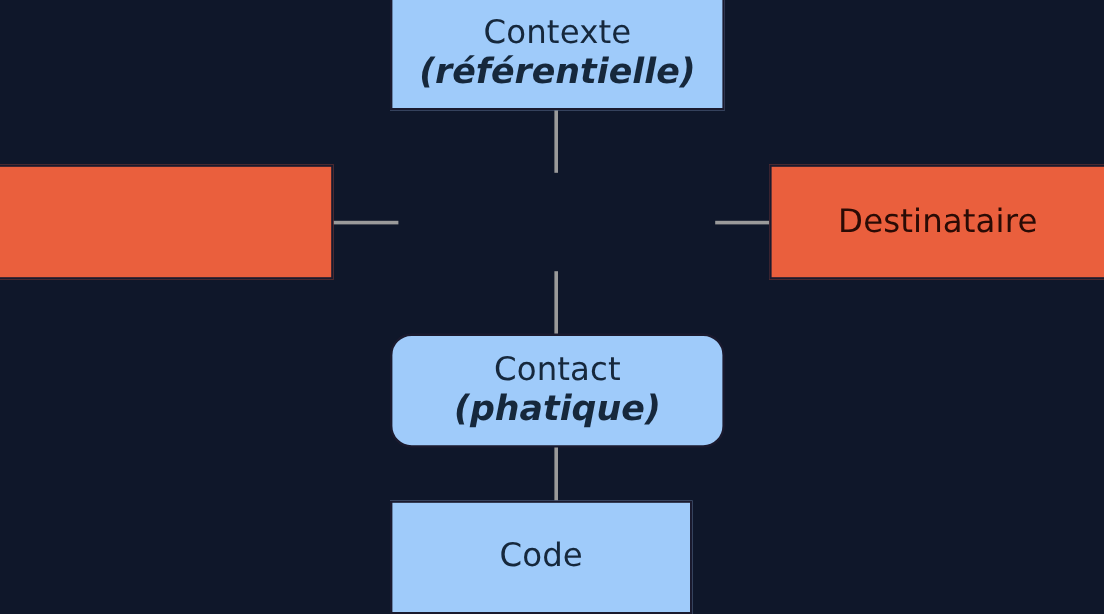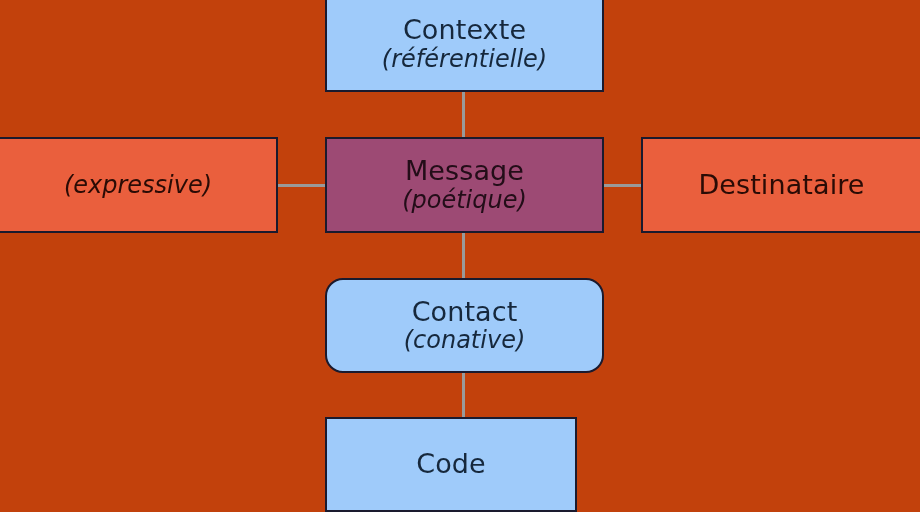--- a/index.html
+++ b/index.html
@@ -4,21 +4,21 @@
 <style>
   html, body {
     margin: 0;
     padding: 0;
     background: #000000;
   }
   #canvas {
     position: relative;
     width: 920px;
     height: 512px;
-    background: #c2410c;
+    background: #0f172a;
     overflow: hidden;
     font-family: "DejaVu Sans", "Liberation Sans", sans-serif;
   }
   .node {
     position: absolute;
     box-sizing: border-box;
     border: 2px solid #1a1a2e;
     display: flex;
     flex-direction: column;
     align-items: center;
@@ -26,23 +26,23 @@
     line-height: 1.12;
     z-index: 2;
   }
   .node .title {
     font-size: 27px;
     font-weight: 400;
     letter-spacing: 0.1px;
     white-space: nowrap;
   }
   .node .fn {
-    font-size: 24px;
+    font-size: 29px;
     font-style: italic;
-    font-weight: 400;
+    font-weight: 700;
     white-space: nowrap;
   }
   .node.blue {
     background: #9fcbfa;
     color: #16283c;
   }
   .node.blue .fn { color: #16283c; }
   .node.orange {
     background: #ea5f3d;
     color: #2a0b05;
@@ -73,34 +73,29 @@
   <div class="conn h" style="left:596px; top:184px; width:52px;"></div>
   <div class="conn v" style="left:462px; top:226px; height:60px;"></div>
   <div class="conn v" style="left:462px; top:366px; height:58px;"></div>
 
   <div class="node blue" style="left:325px; top:-4px; width:279px; height:96px;">
     <span class="title">Contexte</span>
     <span class="fn">(référentielle)</span>
   </div>
 
   <div class="node orange" style="left:-2px; top:137px; width:280px; height:96px;">
-    <span class="fn">(expressive)</span>
   </div>
 
-  <div class="node purple" style="left:325px; top:137px; width:279px; height:96px;">
-    <span class="title">Message</span>
-    <span class="fn">(poétique)</span>
-  </div>
 
   <div class="node orange" style="left:641px; top:137px; width:281px; height:96px;">
     <span class="title">Destinataire</span>
   </div>
 
   <div class="node blue" style="left:325px; top:278px; width:279px; height:95px;border-radius:18px;">
     <span class="title">Contact</span>
-    <span class="fn">(conative)</span>
+    <span class="fn">(phatique)</span>
   </div>
 
   <div class="node blue" style="left:325px; top:417px; width:252px; height:95px;gap:32px;">
     <span class="title">Code</span>
   </div>
 
 </div>
 
 </body></html>

